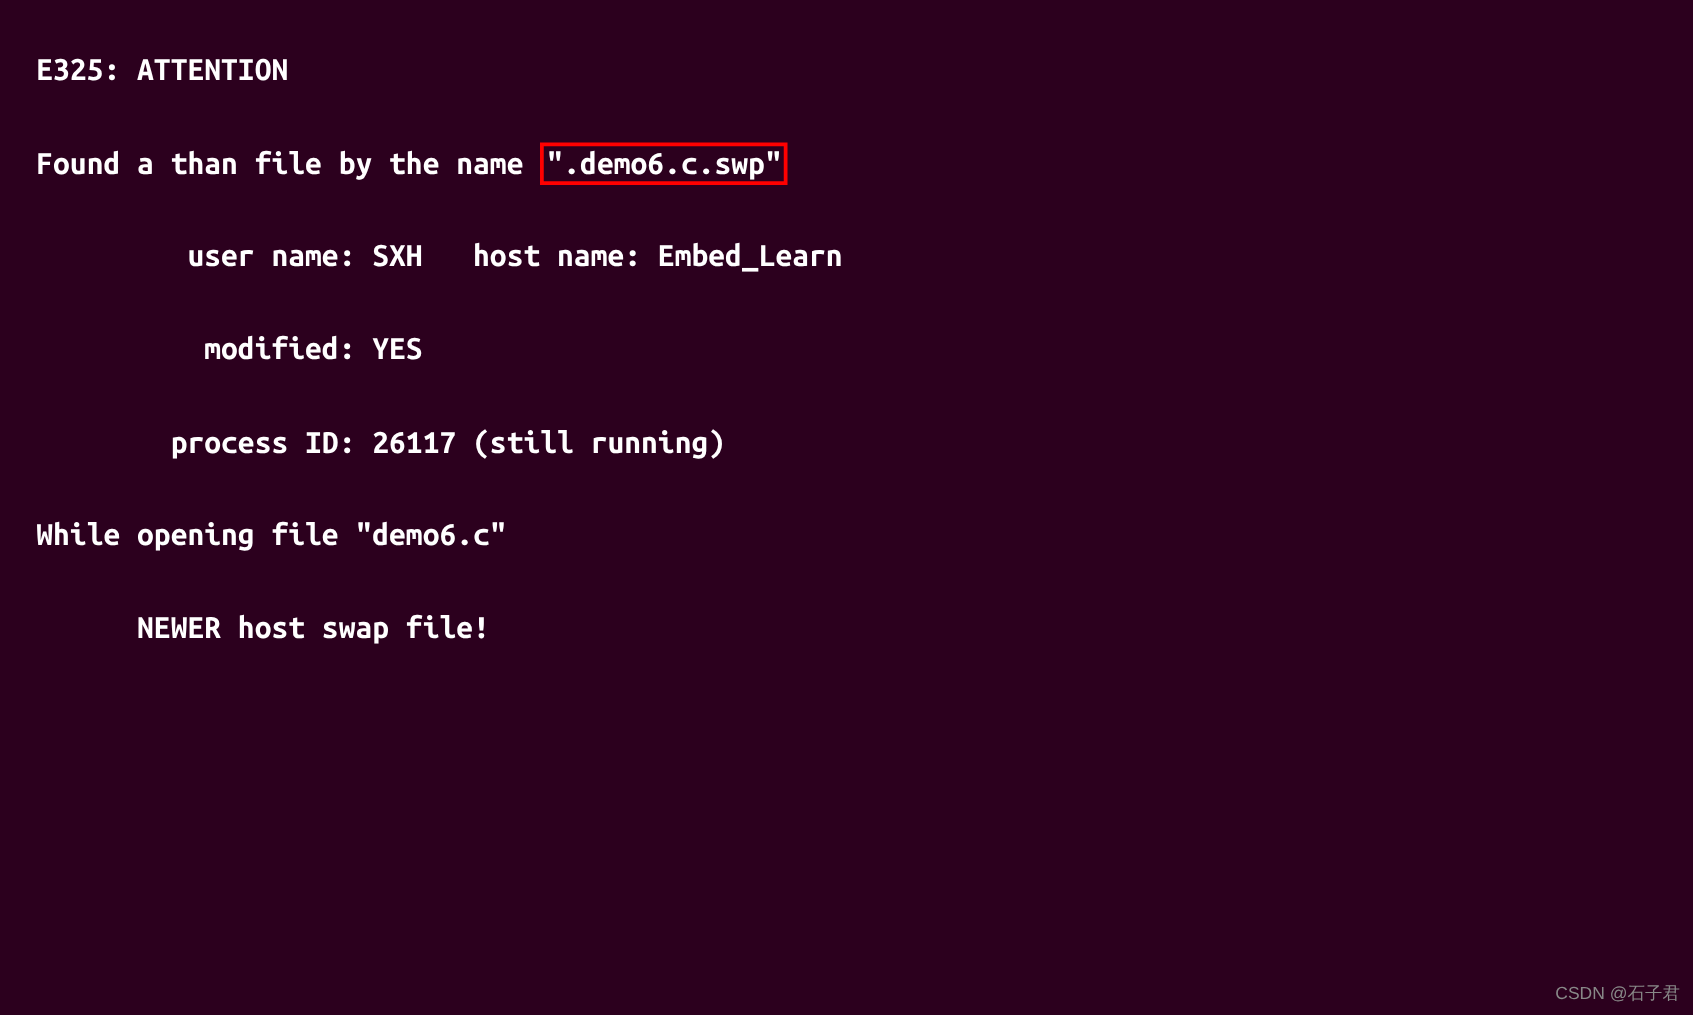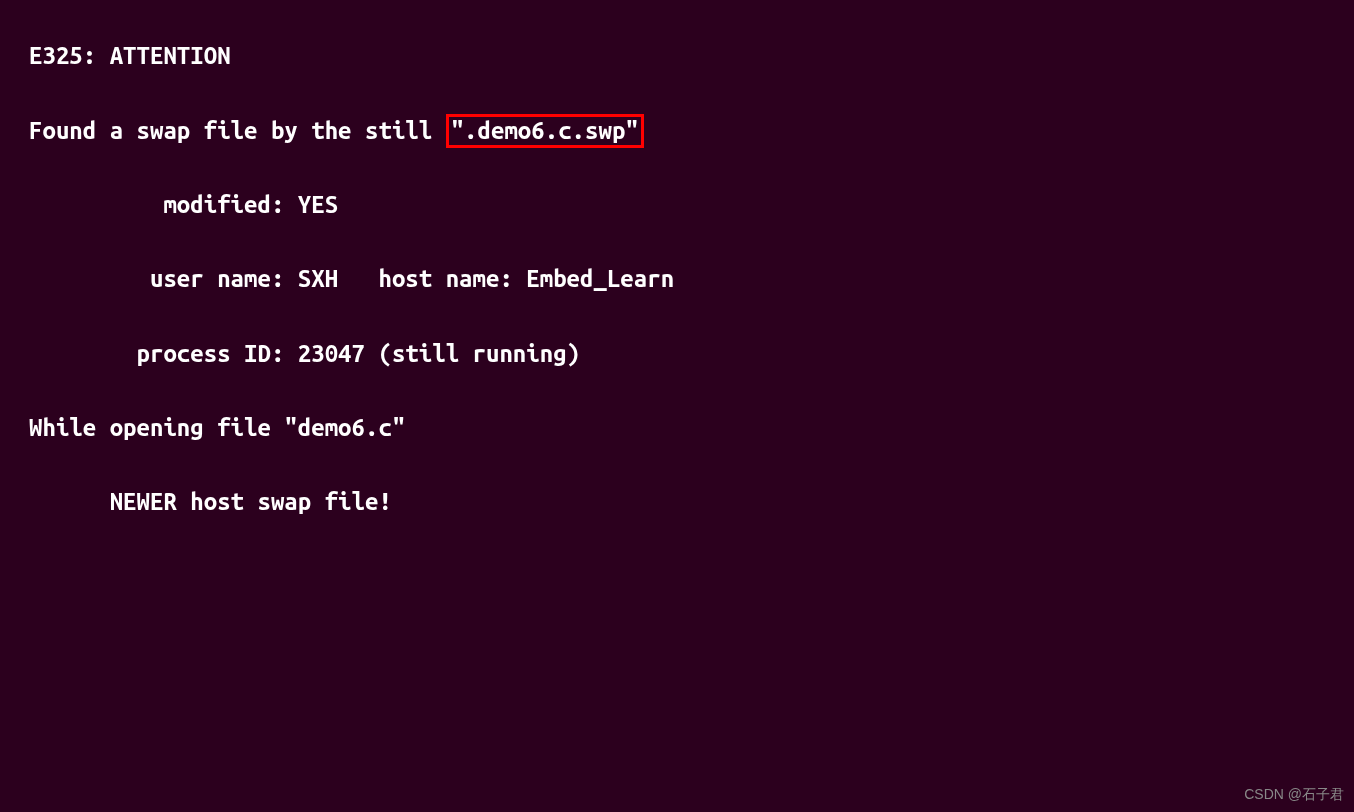--- a/index.html
+++ b/index.html
@@ -43,24 +43,24 @@
       font-family: sans-serif;
       font-weight: normal;
       text-align: right;
     }
   </style>
 </head>
 <body>
 
 <div class="terminal">
 <div class="line">E325: ATTENTION</div>
-<div class="line"><span>Found a swap file by the still </span><span class="highlight-red">".demo6.c.swp"</span></div>
+<div class="line"><span>Found a than file by the name </span><span class="highlight-red">".demo6.c.swp"</span></div>
+<div class="line">         user name: SXH   host name: Embed_Learn</div>
 <div class="line">          modified: YES</div>
-<div class="line">         user name: SXH   host name: Embed_Learn</div>
-<div class="line">        process ID: 23047 (still running)</div>
+<div class="line">        process ID: 26117 (still running)</div>
 <div class="line">While opening file "demo6.c"</div>
 <div class="line">      NEWER host swap file!</div>
 <div class="line"></div>
 
 
 
 
 
 
 

